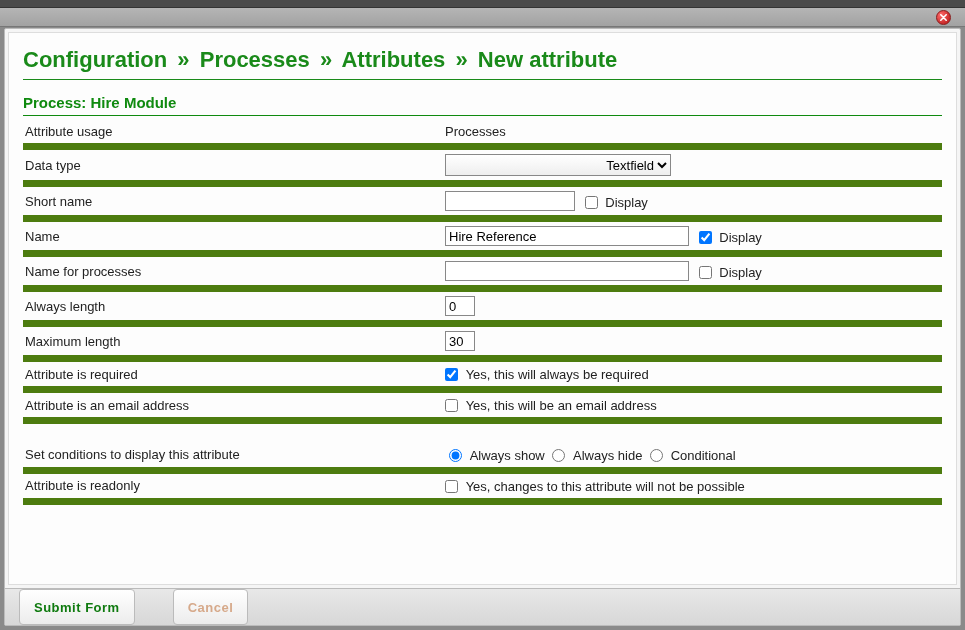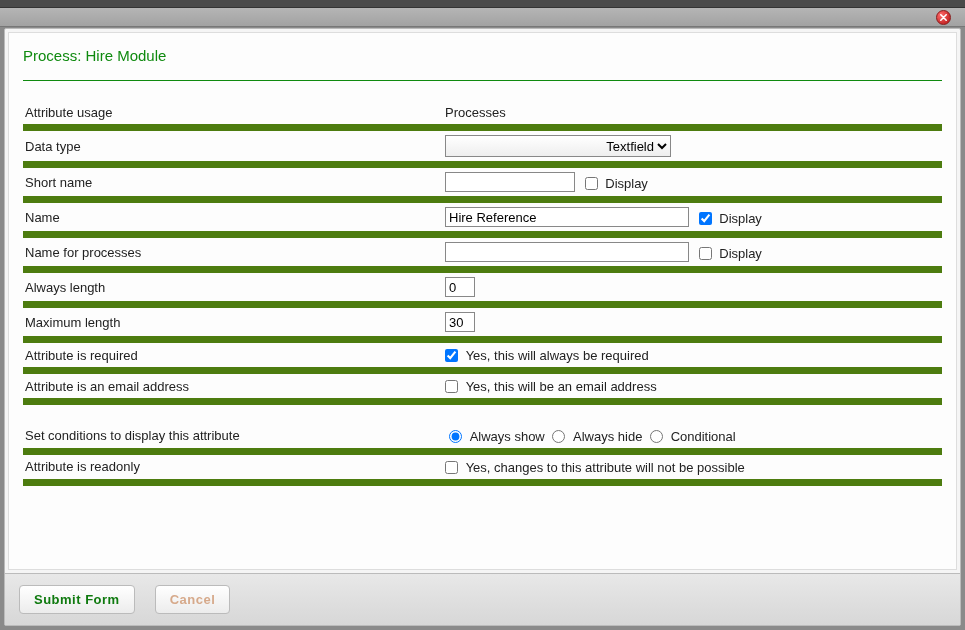--- a/index.html
+++ b/index.html
@@ -69,24 +69,24 @@
     font-size: 22px;
     font-weight: bold;
     padding-bottom: 6px;
     border-bottom: 1px solid #1a8a1a;
     margin-bottom: 14px;
   }
   .breadcrumb .sep { color: #1a8a1a; padding: 0 4px; }
   .subhead {
     color: #0f8a0f;
     font-size: 15px;
-    font-weight: normal;
-    padding-bottom: 16px;
+    font-weight: bold;
+    padding-bottom: 4px;
     border-bottom: 1px solid #0f8a0f;
-    margin-bottom: 20px;
+    margin-bottom: 4px;
   }
   table.form {
     width: 100%;
     border-collapse: collapse;
   }
   table.form td {
     padding: 4px 2px;
     border-bottom: 7px solid #4d7c0f;
     vertical-align: middle;
     color: #222;
@@ -110,26 +110,26 @@
     background: #fff;
   }
   .w-short { width: 130px; }
   .w-name  { width: 244px; }
   .w-num   { width: 30px; text-align: left; }
   .chk { vertical-align: middle; margin: 0 4px 0 6px; }
   .chk-lbl { vertical-align: middle; }
   .rad { vertical-align: middle; margin: 0 4px 0 4px; }
 
   .footer {
-    height: 52px;
+    height: 37px;
     background: linear-gradient(#e8e8e8, #d7d7d7);
     border-top: 1px solid #bbb;
     display: flex;
-    align-items: center;
     padding-left: 14px;
+    gap: 18px;
   }
   .btn {
     padding: 6px 14px;
     border: 1px solid #bbb;
     border-radius: 4px;
     background: linear-gradient(#ffffff, #ececec);
     font-weight: bold;
     font-size: 13px;
     cursor: pointer;
     letter-spacing: 0.5px;
@@ -145,20 +145,29 @@
   <div class="close-circle">
     <svg viewBox="0 0 10 10">
         <path d="M2 2 L8 8 M8 2 L2 8" stroke="#fff" stroke-width="1.8" stroke-linecap="round"></path>
       </svg>
   </div>
 </div>
 
 <div class="panel">
   <div class="scroll-area">
 
+    <div class="breadcrumb">
+      <span>Configuration</span>
+      <span class="sep">»</span>
+      <span>Processes</span>
+      <span class="sep">»</span>
+      <span>Attributes</span>
+      <span class="sep">»</span>
+      <span>New attribute</span>
+    </div>
 
     <div class="subhead">Process: Hire Module</div>
 
     <table class="form">
       <tbody>
           <tr>
         <td class="label-col">Attribute usage</td>
         <td>Processes</td>
       </tr>
       <tr>

